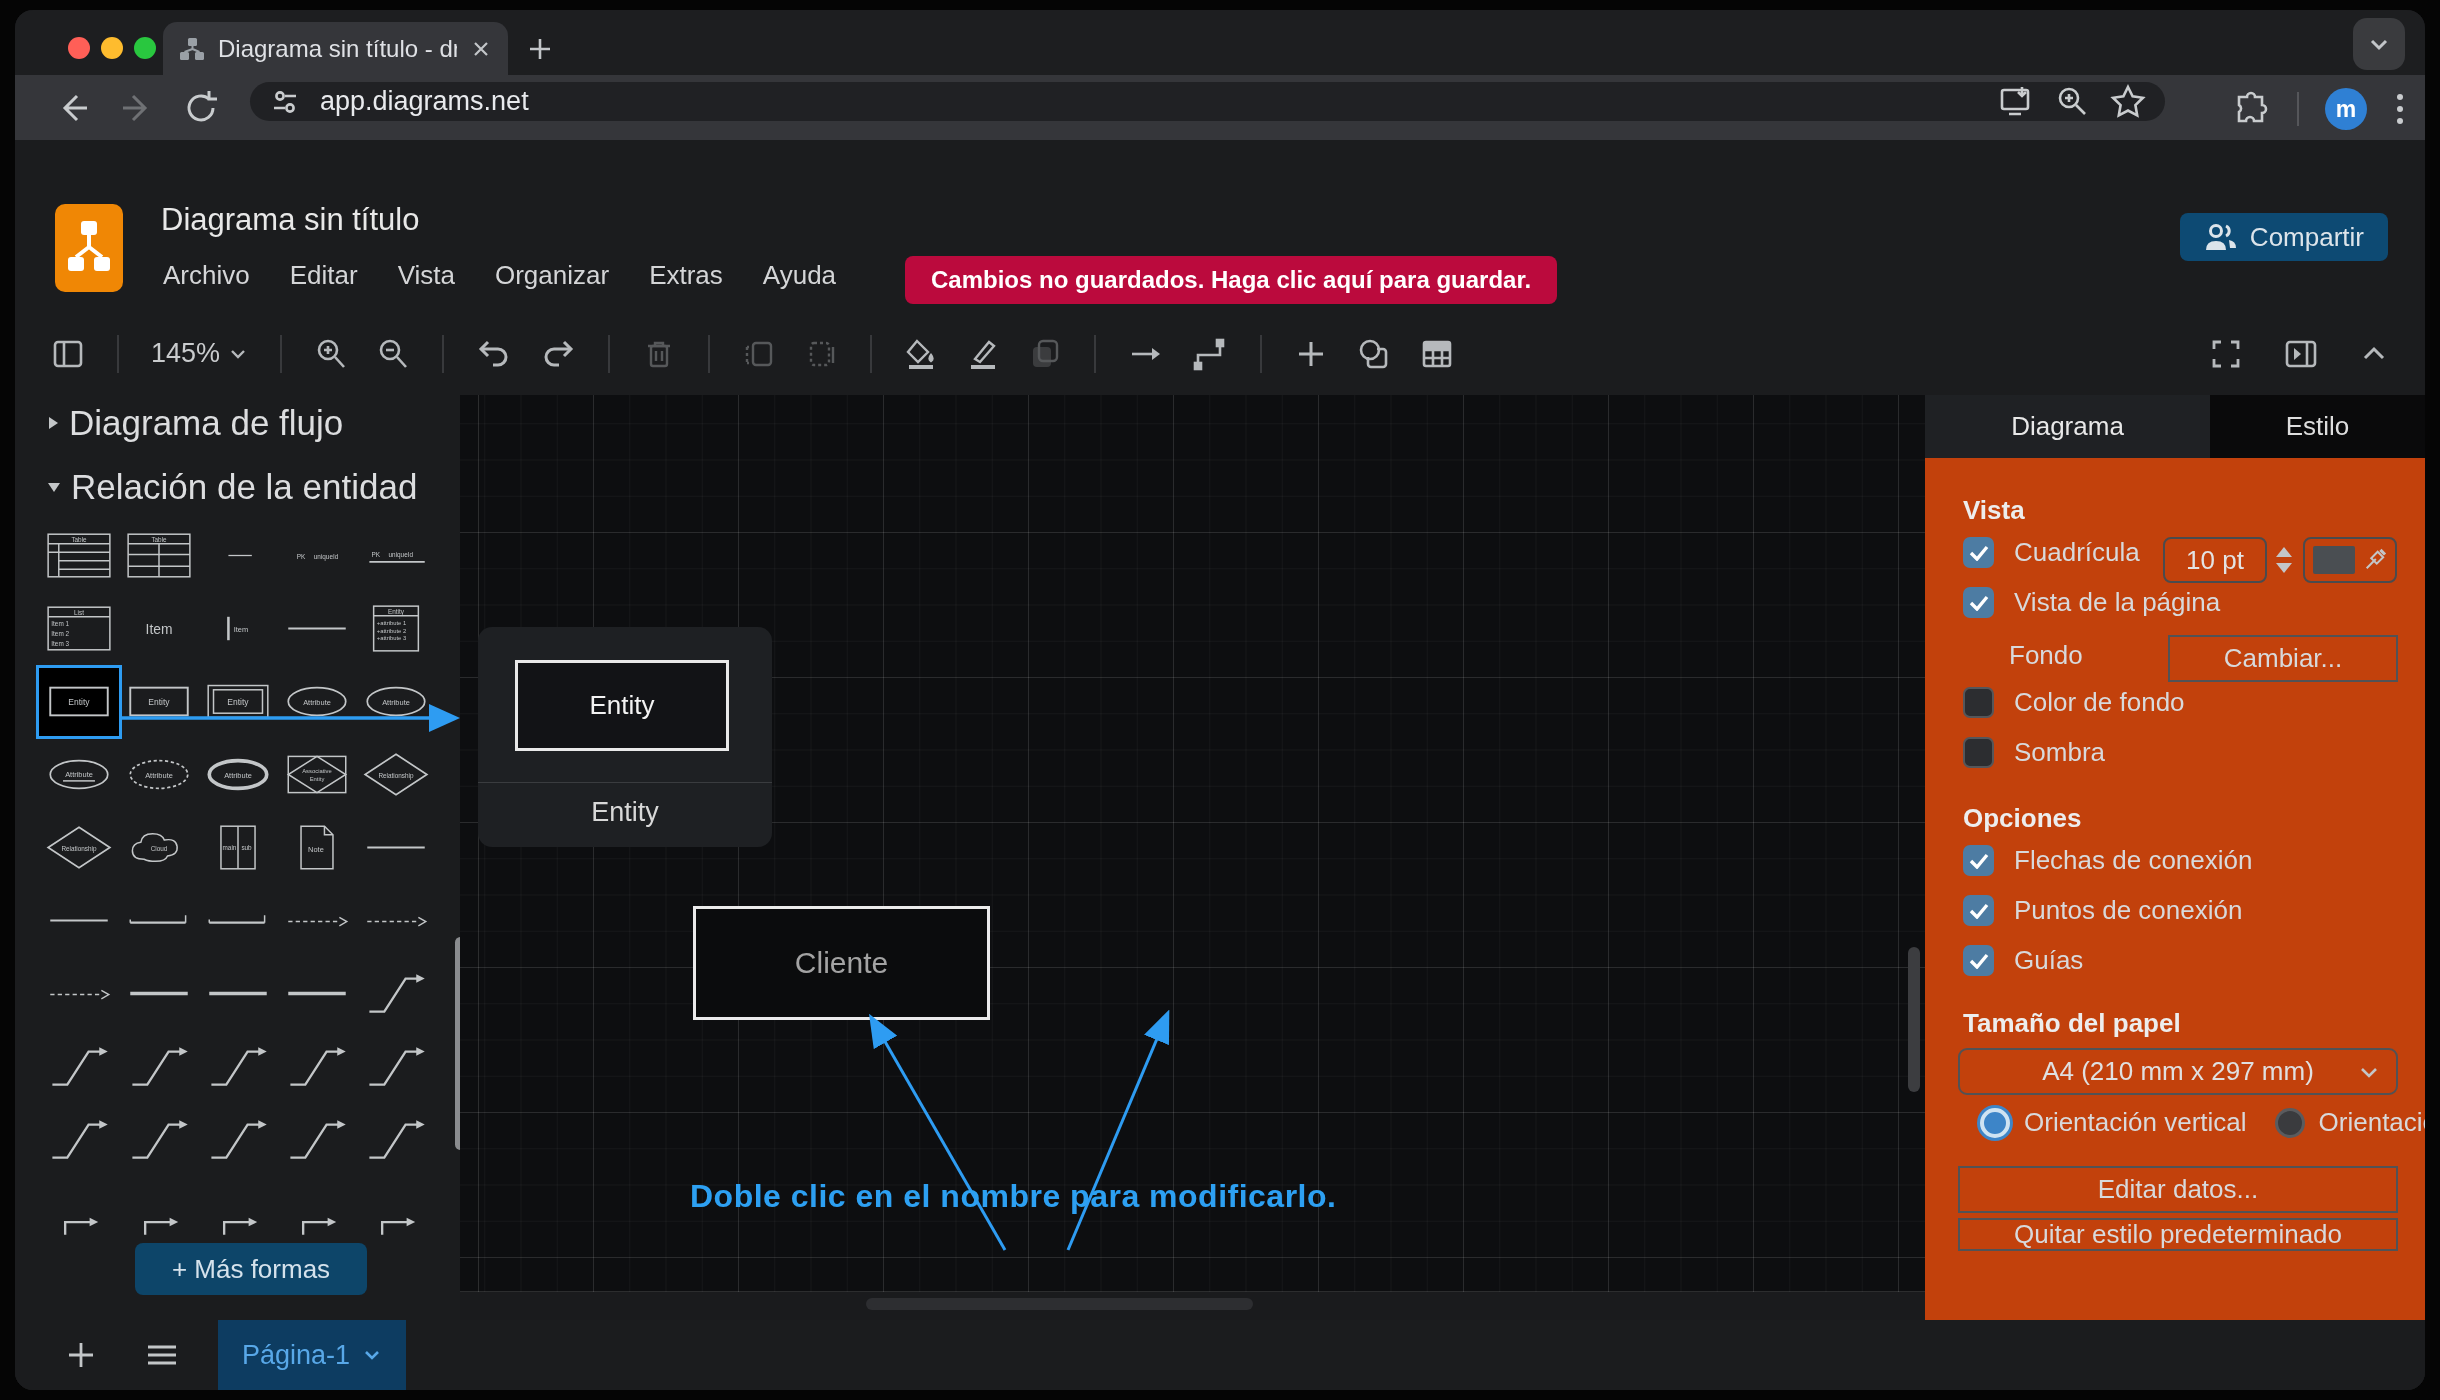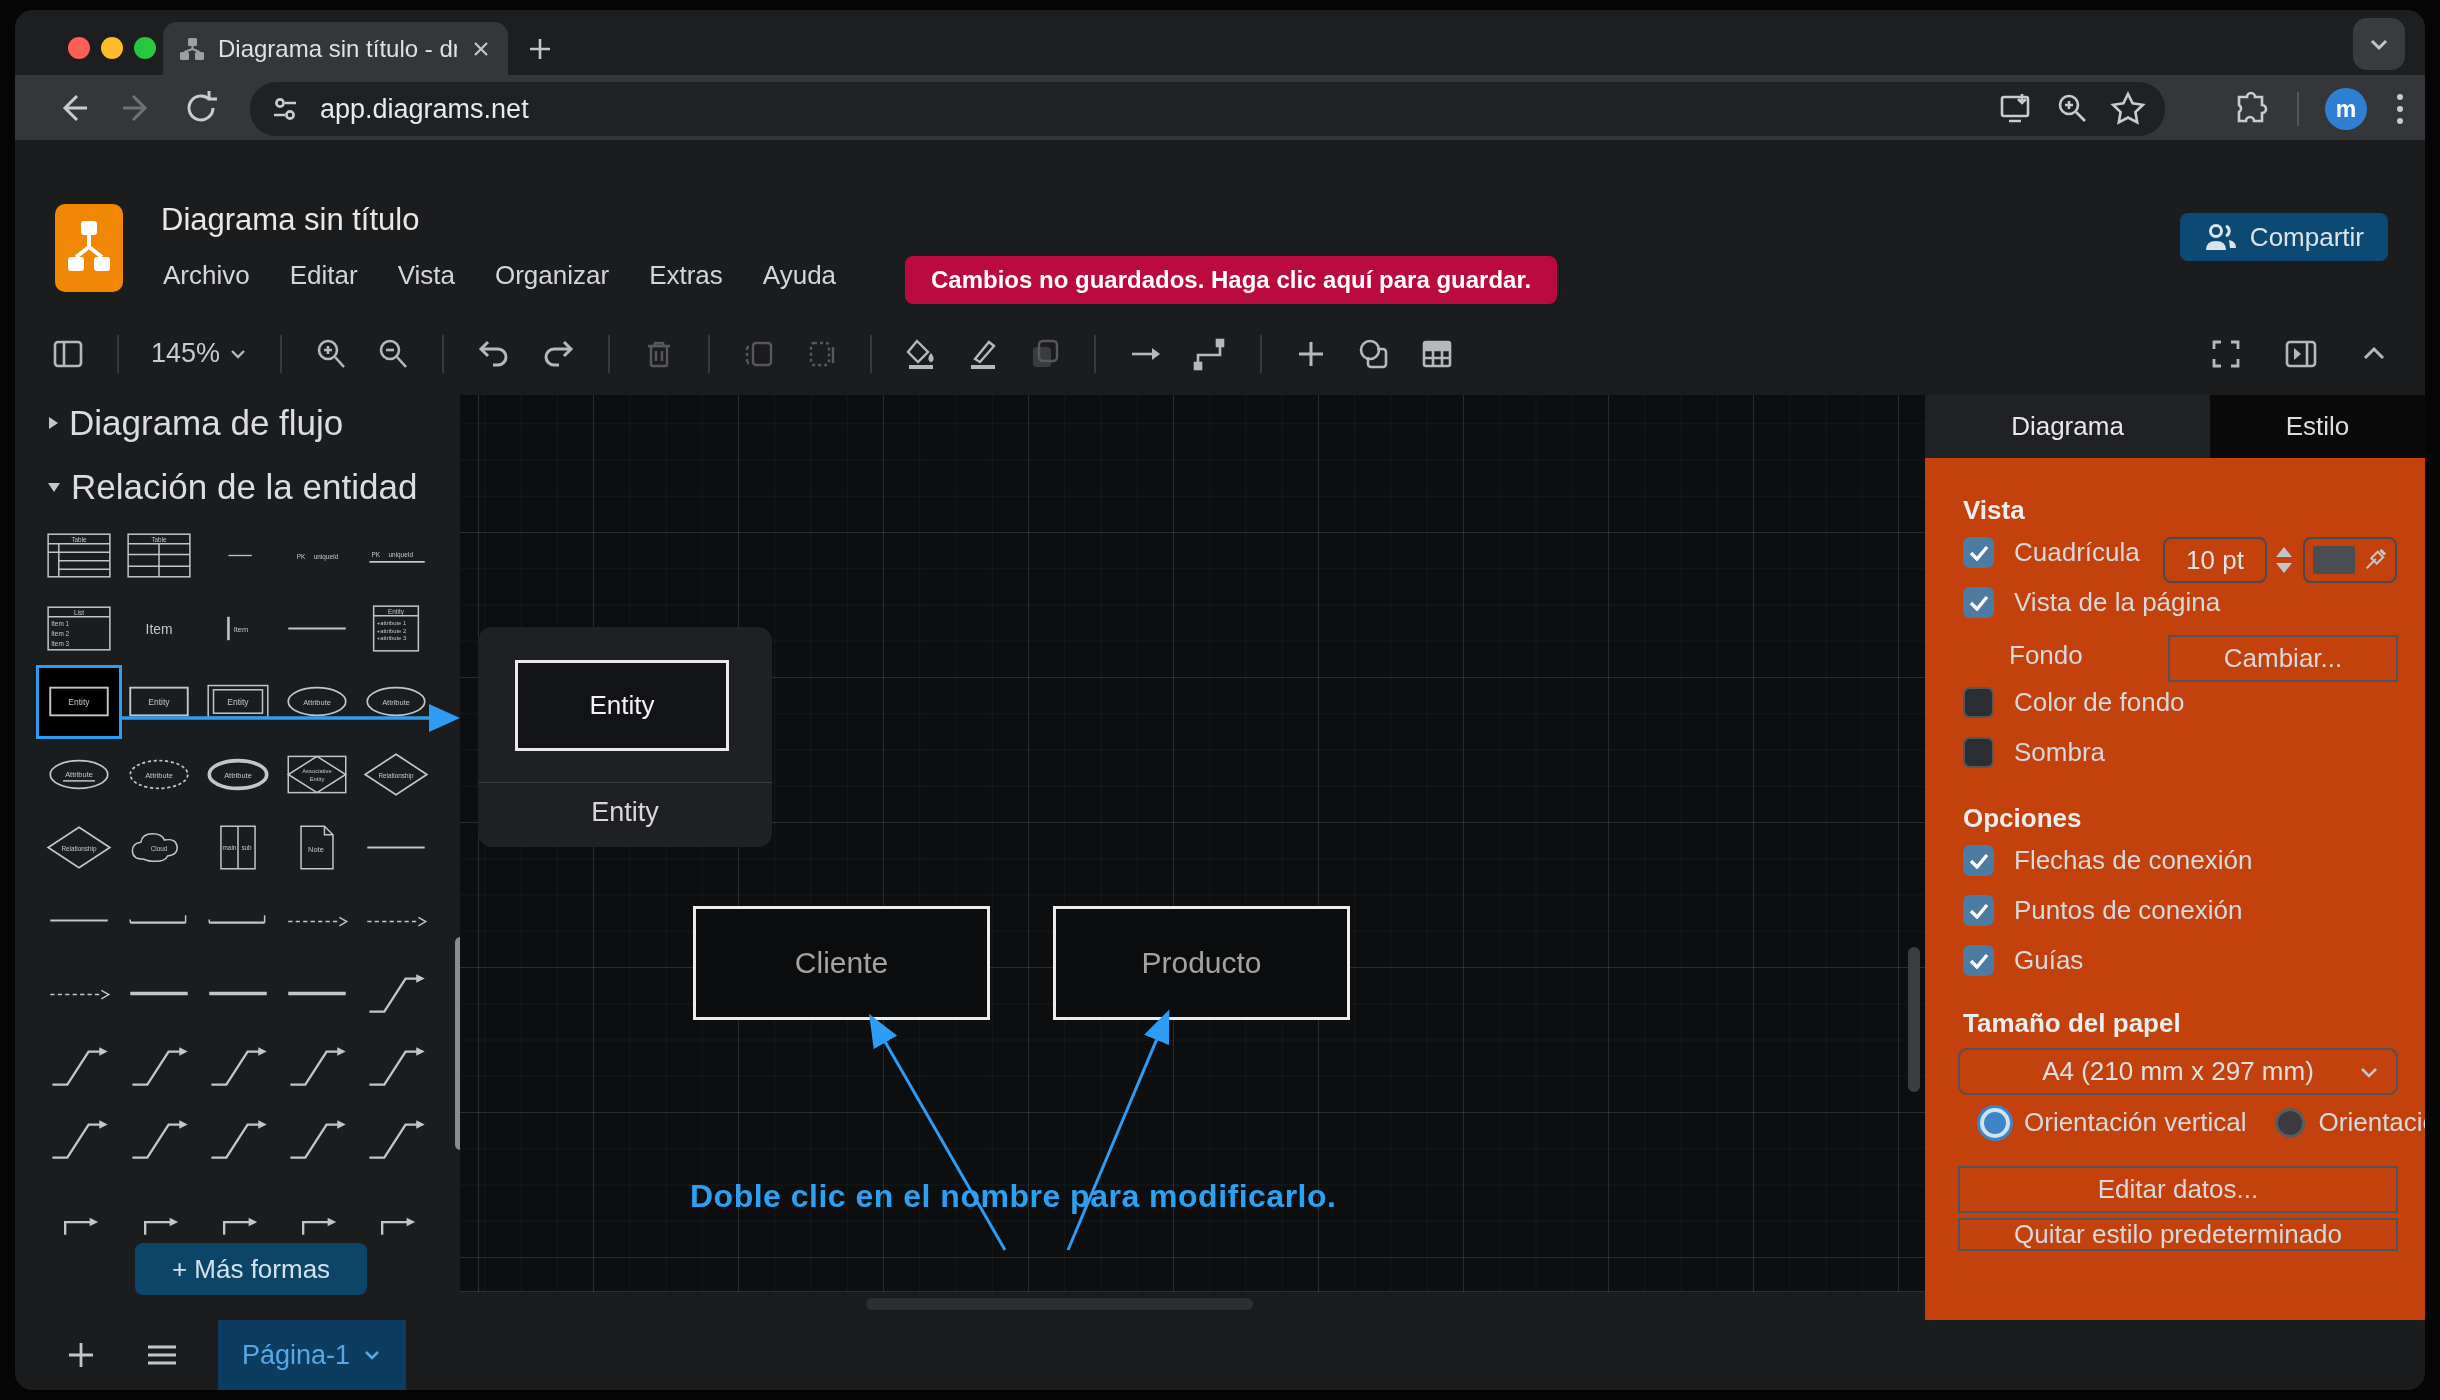--- a/index.html
+++ b/index.html
@@ -15,21 +15,21 @@
   .t-yellow{left:86px;background:#febc2e;}
   .t-green{left:119px;background:#29c73f;}
   .tab{position:absolute;left:148px;top:12px;width:345px;height:53px;background:#35363a;
        border-radius:14px 14px 0 0;display:flex;align-items:center;gap:13px;padding:0 16px;box-sizing:border-box;}
   .tab-title{flex:1;font-size:24px;color:#dfe1e5;white-space:nowrap;overflow:hidden;}
   .newtab{position:absolute;left:510px;top:24px;}
   .tab-search{position:absolute;right:20px;top:8px;width:52px;height:52px;border-radius:14px;background:#3a3b3e;
               display:flex;align-items:center;justify-content:center;}
   .chrome{position:absolute;top:65px;left:0;width:100%;height:65px;background:#35363a;}
   .navbtn{position:absolute;top:13px;}
-  .urlpill{position:absolute;left:235px;top:7px;width:1915px;height:54px;background:#202124;border-radius:26px;
+  .urlpill{position:absolute;left:235px;top:7px;width:1915px;height:39px;background:#202124;border-radius:26px;
            display:flex;align-items:center;padding:8px 18px;box-sizing:border-box;gap:18px;}
   .url-text{font-size:27px;color:#e8eaed;flex:1;}
   .chrome-right{position:absolute;right:18px;top:13px;display:flex;align-items:center;gap:26px;}
   .vdiv{width:2px;height:34px;background:#55565a;}
   .avatar{width:42px;height:42px;border-radius:50%;background:#2f80d4;color:#fff;font-size:23px;
           display:flex;align-items:center;justify-content:center;font-weight:bold;}
 
   
   .app{position:absolute;top:130px;left:0;width:100%;height:1250px;background:#1b1c1e;}
   .logo{position:absolute;left:40px;top:64px;width:68px;height:88px;border-radius:10px;background:#f08705;
@@ -758,21 +758,20 @@
         <div class="page-edge-v"></div>
         <div class="page-edge-h"></div>
 
         <div class="preview-card">
           <div class="preview-shape">Entity</div>
           <div class="preview-div"></div>
           <div class="preview-name">Entity</div>
         </div>
 
         <div class="ent ent-cliente">Cliente</div>
-        <div class="ent ent-producto">Producto</div>
 
         <svg class="ann-arrows" viewBox="0 0 1465 897">
           <defs>
                 <marker id="ah" markerWidth="11" markerHeight="9" refX="9" refY="4.5" orient="auto">
                   <path d="M0 0 L11 4.5 L0 9 z" fill="#2e9cf2"></path>
                 </marker>
               </defs>
           <line x1="545" y1="855" x2="412" y2="624" stroke="#2e9cf2" stroke-width="3" marker-end="url(#ah)"></line>
           <line x1="608" y1="855" x2="707" y2="620" stroke="#2e9cf2" stroke-width="3" marker-end="url(#ah)"></line>
         </svg>

